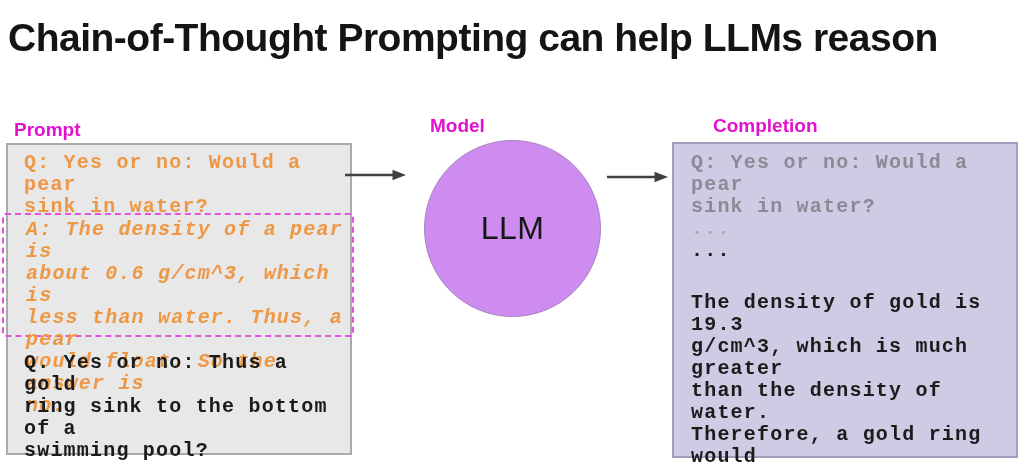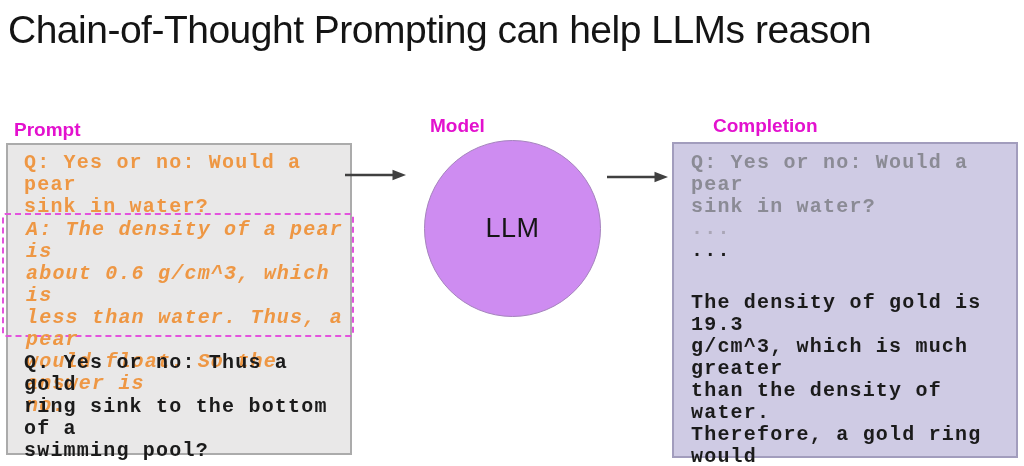--- a/index.html
+++ b/index.html
@@ -4,22 +4,22 @@
 <style>
   html,body{margin:0;padding:0;background:#ffffff;}
   #slide{
     position:relative;
     width:1024px;height:466px;
     background:#ffffff;
     overflow:hidden;
     font-family:"Liberation Sans",sans-serif;
   }
   .title{
-    position:absolute;left:8px;top:8px;
-    font-size:39px;font-weight:400;color:#141414;
+    position:absolute;left:8px;top:16px;
+    font-size:39px;font-weight:700;color:#141414;
     letter-spacing:-0.5px;white-space:nowrap;
   }
   .section-label{
     position:absolute;
     font-size:19px;font-weight:700;color:#e311ce;
     white-space:nowrap;
   }
   .label-prompt{left:14px;top:119px;text-align:right;}
   .label-model{left:430px;top:115px;}
   .label-completion{left:685px;top:115px;margin-left:28px;}
@@ -51,21 +51,21 @@
 
   .llm-circle{
     position:absolute;left:424px;top:140px;
     width:177px;height:177px;border-radius:50%;
     background:#ce8cf1;border:1px solid #a583bd;
     box-sizing:border-box;
     display:flex;align-items:center;justify-content:center;
   }
   .llm-text{
     font-family:"Liberation Sans",sans-serif;
-    font-size:27px;font-weight:400;color:#161616;letter-spacing:0.5px;text-align:right;
+    font-size:32px;font-weight:400;color:#161616;letter-spacing:0.5px;text-align:right;
   }
 
   .arrow{position:absolute;width:62px;height:14px;}
   .arrow-1{left:345px;top:168px;}
   .arrow-2{left:607px;top:170px;}
 
   .completion-box{
     position:absolute;left:672px;top:142px;
     width:346px;height:316px;
     background:#cfcbe4;border:2px solid #a29dbd;

